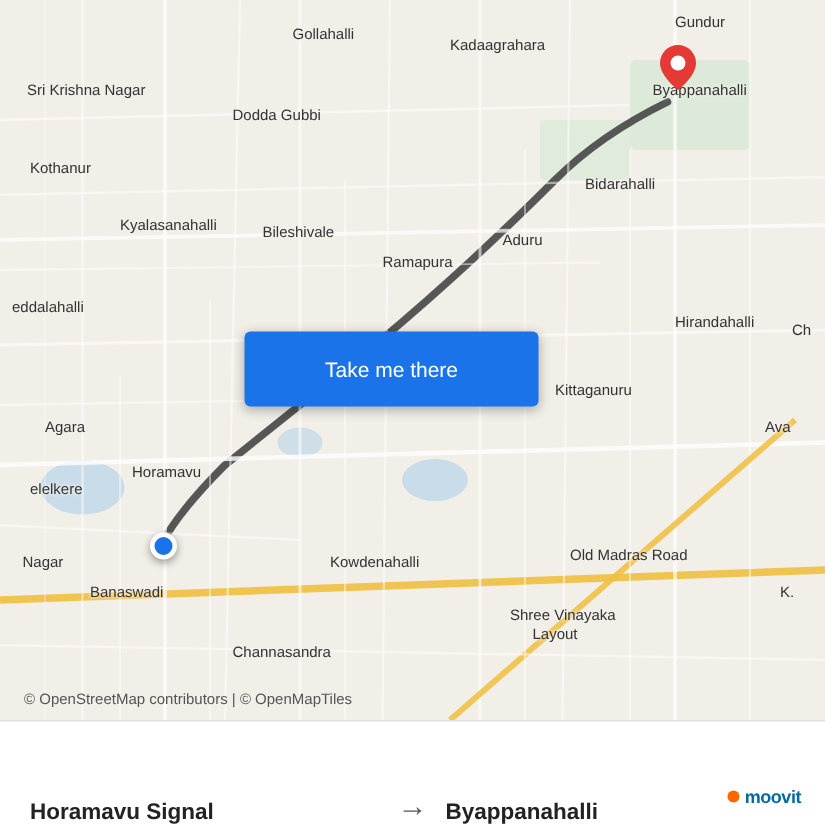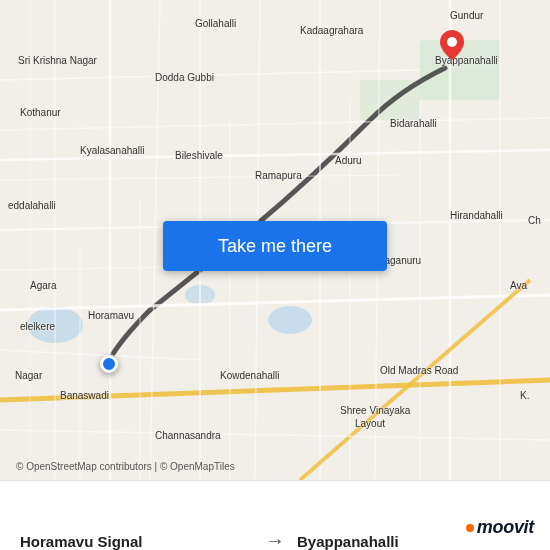--- a/index.html
+++ b/index.html
@@ -26,27 +26,27 @@
       inset: 0;
       width: 100%;
       height: 100%;
     }
 
     
     #take-me-there-btn {
       position: absolute;
       top: 221px;
       left: 163px;
-      width: 224px;
+      width: 196px;
       height: 50px;
       background-color: #1a73e8;
       color: white;
       border: none;
       border-radius: 4px;
-      font-size: 18px;
+      font-size: 14px;
       font-weight: 500;
       cursor: pointer;
       display: flex;
       align-items: center;
       justify-content: center;
       box-shadow: 0 2px 8px rgba(0,0,0,0.3);
       z-index: 10;
     }
 
     
@@ -100,25 +100,24 @@
     #moovit-logo {
       position: absolute;
       right: 16px;
       bottom: 12px;
       display: flex;
       align-items: center;
       gap: 2px;
     }
 
     .moovit-text {
-      font-size: 18px;
+      font-size: 12px;
       font-weight: 700;
-      color: #0f172a;
+      color: #0369a1;
       letter-spacing: -0.3px;
-      font-style: italic;
     }
 
     .moovit-dot {
       width: 8px;
       height: 8px;
       background: #ff6600;
       border-radius: 50%;
       display: inline-block;
       margin-right: 1px;
     }

